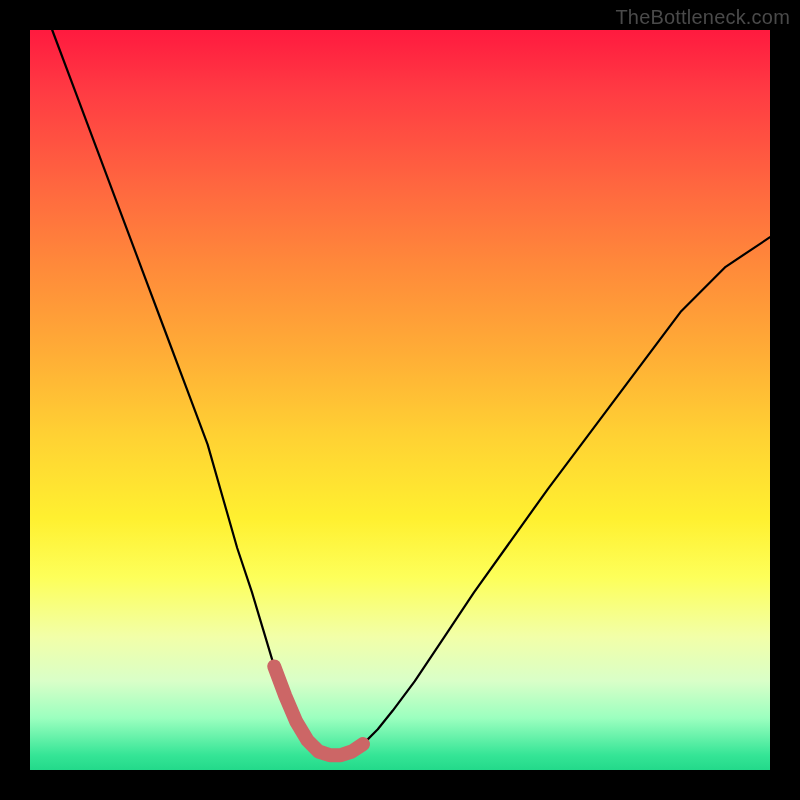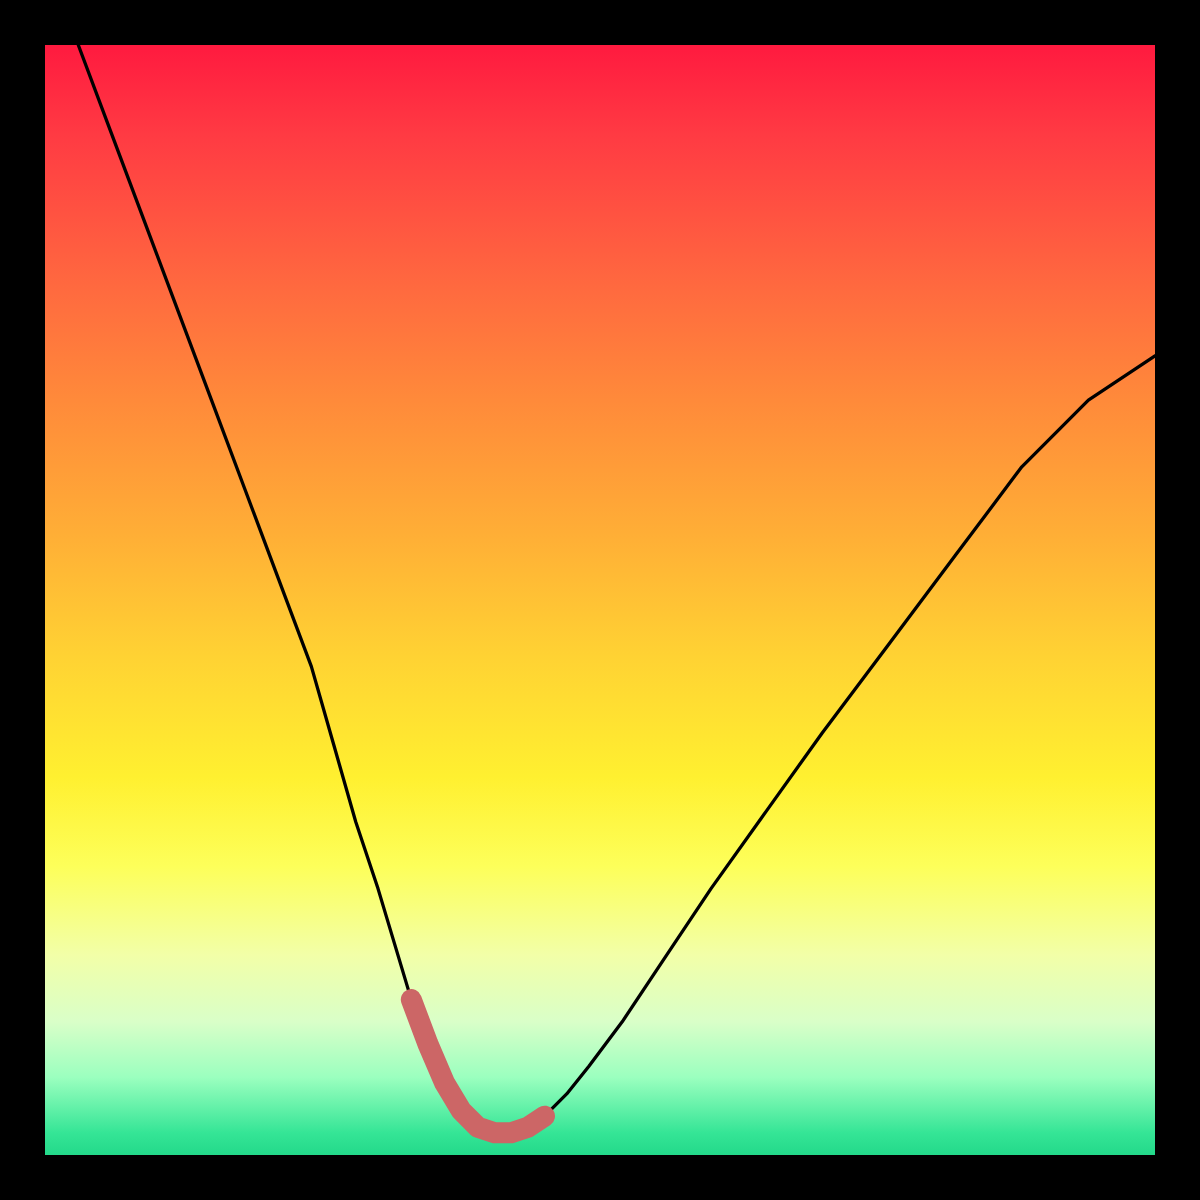--- a/index.html
+++ b/index.html
@@ -59,20 +59,21 @@
     width: 740px;
     height: 740px;
     overflow: visible;
   }
 </style>
 </head>
 <body>
 
 <div class="frame">
 
+  <div class="watermark">TheBottleneck.com</div>
 
   <div class="plot">
     <svg class="curve" viewBox="0 0 740 740" preserveAspectRatio="none">
       <path id="black-curve" fill="none" stroke="#000" stroke-width="2.2" stroke-linecap="round" stroke-linejoin="round" d="M22.2 0.0 L44.4 59.2 L66.6 118.4 L88.8 177.6 L111.0 236.8 L133.2 296.0 L155.4 355.2 L177.6 414.4 L192.4 466.2 L207.2 518.0 L222.0 562.4 L233.1 599.4 L244.2 636.4 L255.3 666.0 L266.4 691.9 L277.5 710.4 L288.6 721.5 L299.7 725.2 L310.8 725.2 L321.9 721.5 L333.0 714.1 L347.8 699.3 L362.6 680.8 L384.8 651.2 L414.4 606.8 L444.0 562.4 L481.0 510.6 L518.0 458.8 L562.4 399.6 L606.8 340.4 L651.2 281.2 L695.6 236.8 L740.0 207.2"></path>
       <path id="pink-segment" fill="none" stroke="#cc6666" stroke-width="14" stroke-linecap="round" stroke-linejoin="round" d="M244.2 636.4 L255.3 666.0 L266.4 691.9 L277.5 710.4 L288.6 721.5 L299.7 725.2 L310.8 725.2 L321.9 721.5 L333.0 714.1"></path>
     </svg>
   </div>
 
 </div>
 

